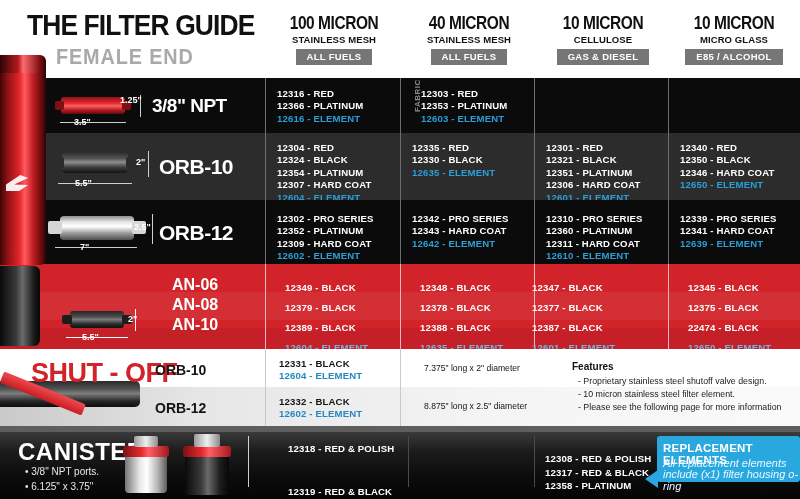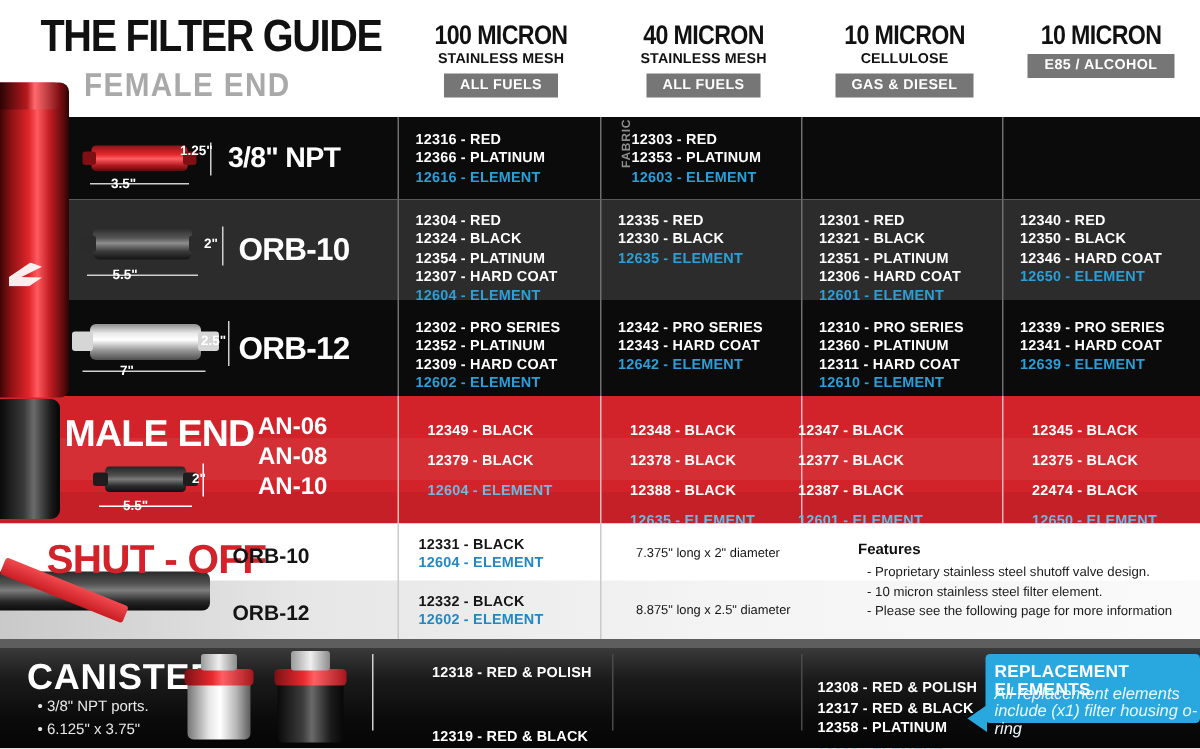--- a/index.html
+++ b/index.html
@@ -92,20 +92,21 @@
       <span class="typ">STAINLESS MESH</span>
       <span class="fuel">ALL FUELS</span>
     </div>
     <div class="colhead" style="left:537px;width:132px;">
       <span class="mic">10 MICRON</span>
       <span class="typ">CELLULOSE</span>
       <span class="fuel">GAS &amp; DIESEL</span>
     </div>
     <div class="colhead" style="left:668px;width:132px;">
       <span class="mic">10 MICRON</span>
+      <span class="typ">MICRO GLASS</span>
       <span class="fuel">E85 / ALCOHOL</span>
     </div>
   </div>
 
   <div style="position:absolute;left:0;top:55px;width:46px;height:210px;
       background:linear-gradient(90deg,#3d0607 0%,#8e1114 16%,#e0262b 42%,#ff5a5f 54%,#c21d22 72%,#5d0a0c 92%,#2a0405 100%);
       border-radius:0 6px 6px 0;z-index:5;"></div>
   <div style="position:absolute;left:0;top:55px;width:40px;height:18px;
       background:linear-gradient(90deg,#2e0405,#b5191d 45%,#ff6a6e 58%,#7d0f12);border-radius:0 4px 4px 0;z-index:6;"></div>
   <div style="position:absolute;left:6px;top:175px;width:22px;height:16px;
@@ -233,38 +234,38 @@
     <div class="stripe" style="top:64px;height:21px;background:rgba(0,0,0,.06);"></div>
 
     <div class="vline" style="left:265px;background:#f0b8ba;"></div>
     <div class="vline" style="left:400px;background:#f0b8ba;"></div>
     <div class="vline" style="left:534px;background:#f0b8ba;"></div>
     <div class="vline" style="left:668px;background:#f0b8ba;"></div>
 
     <div style="position:absolute;left:0;top:2px;width:40px;height:80px;
        background:linear-gradient(90deg,#0a0a0a,#3a3a3a 40%,#6b6b6b 56%,#1a1a1a 85%,#050505);border-radius:0 6px 6px 0;"></div>
 
-    <div class="maleTitle" style="left:43px;top:11px;">MALE END</div>
 
     <div class="prod" style="left:70px;top:47px;width:54px;height:17px;
         background:linear-gradient(180deg,#242424,#4e4e4e 34%,#7b7b7b 50%,#2c2c2c 76%,#101010);border-radius:3px;"></div>
     <div class="prod" style="left:62px;top:51px;width:10px;height:9px;background:#1d1d1d;border-radius:2px;"></div>
     <div class="prod" style="left:122px;top:51px;width:10px;height:9px;background:#1d1d1d;border-radius:2px;"></div>
     <div class="dimline" style="left:66px;top:73px;width:62px;height:1px;background:#fff;"></div>
     <div class="dimline" style="left:135px;top:45px;width:1px;height:22px;background:#fff;"></div>
     <div class="dimtxt" style="left:82px;top:68px;">5.5"</div>
     <div class="dimtxt" style="left:128px;top:50px;">2"</div>
 
     <div class="anlabel" style="left:172px;top:12px;">AN-06</div>
     <div class="anlabel" style="left:172px;top:32px;">AN-08</div>
     <div class="anlabel" style="left:172px;top:52px;">AN-10</div>
 
     <div class="codes" style="left:285px;top:14px;line-height:20px;">
       <div class="code c-w" style="line-height:20px;">12349 - BLACK</div>
       <div class="code c-w" style="line-height:20px;">12379 - BLACK</div>
+      <div class="code c-w" style="line-height:20px;">12389 - BLACK</div>
       <div class="code" style="line-height:20px;color:#6fb8e0;">12604 - ELEMENT</div>
     </div>
     <div class="codes" style="left:420px;top:14px;">
       <div class="code c-w" style="line-height:20px;">12348 - BLACK</div>
       <div class="code c-w" style="line-height:20px;">12378 - BLACK</div>
       <div class="code c-w" style="line-height:20px;">12388 - BLACK</div>
       <div class="code" style="line-height:20px;color:#6fb8e0;">12635 - ELEMENT</div>
     </div>
     <div class="codes" style="left:532px;top:14px;">
       <div class="code c-w" style="line-height:20px;">12347 - BLACK</div>

